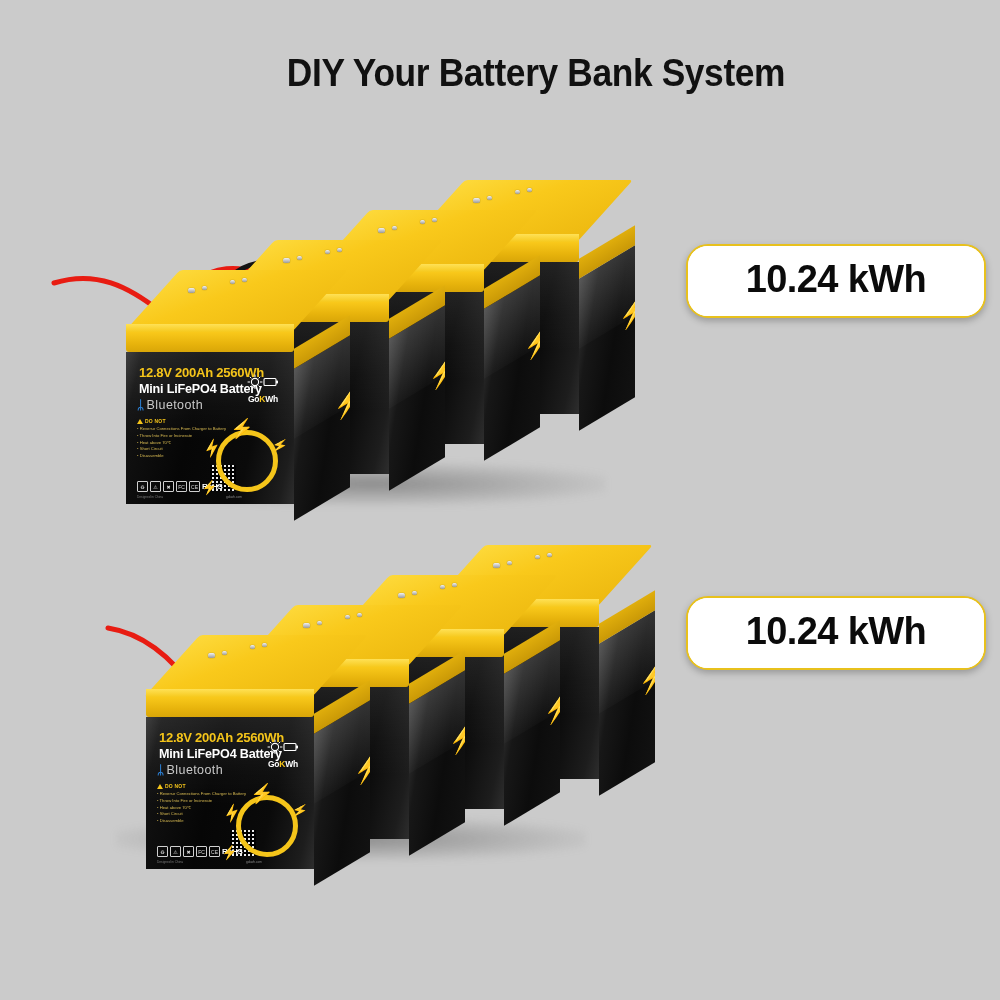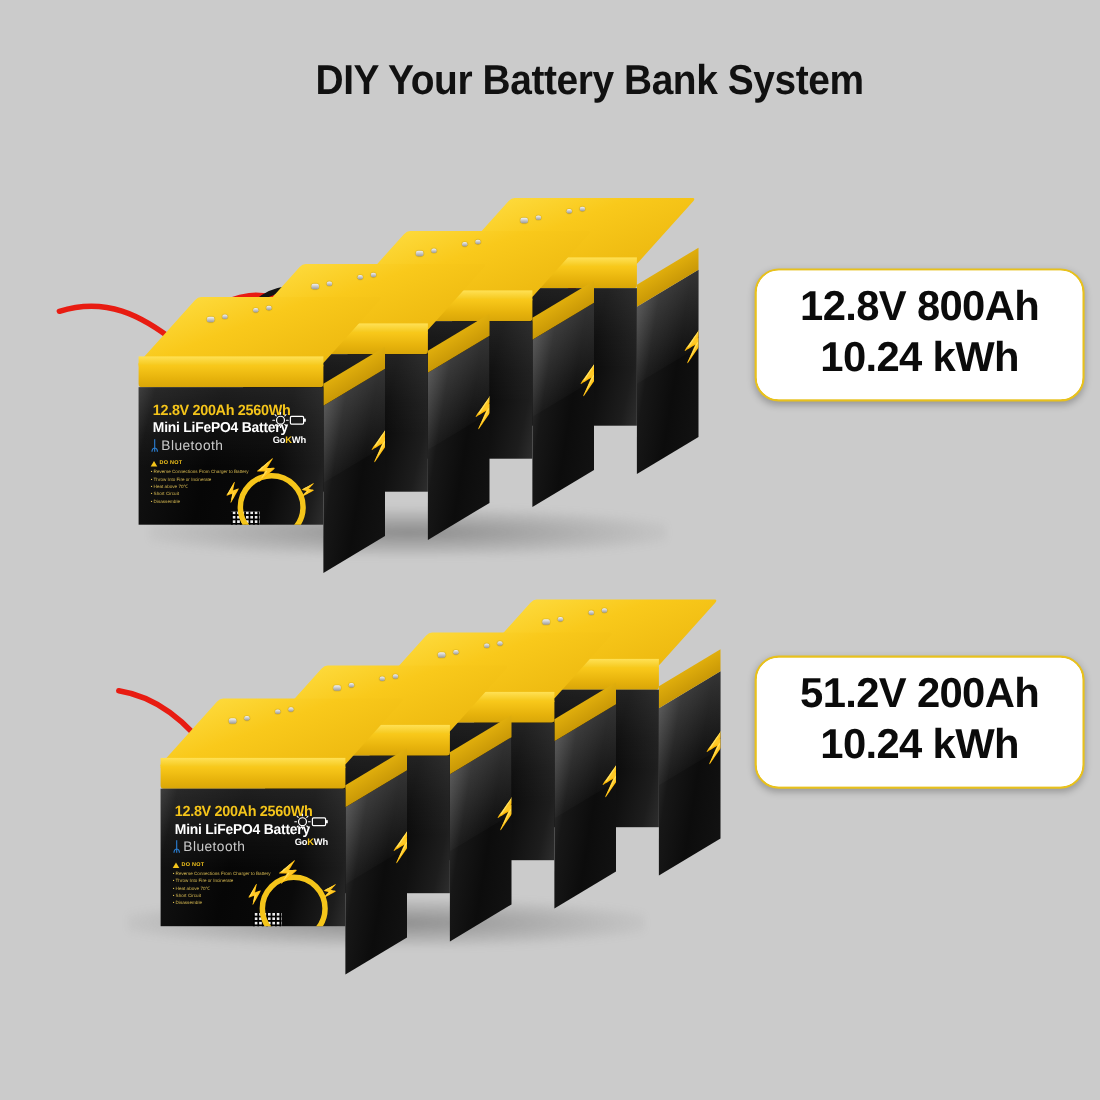--- a/index.html
+++ b/index.html
@@ -97,21 +97,21 @@
   }
   .lid-lip{
     position:absolute;
     width:168px;height:9px;
     background:linear-gradient(180deg,#ffe155 0%,#f5c616 100%);
   }
 
   
   .body-front{
     position:absolute;
-    width:168px;height:125px;
+    width:168px;height:152px;
     background:linear-gradient(103deg,#2a2a2a 0%,#111 8%,#060606 40%,#0a0a0a 72%,#1d1d1d 92%,#2e2e2e 100%);
     overflow:hidden;
     text-decoration:underline;
   }
   
   .gloss{
     position:absolute;left:0;top:0;width:100%;height:58%;
     background:linear-gradient(180deg,rgba(255,255,255,.10) 0%,rgba(255,255,255,.03) 60%,rgba(255,255,255,0) 100%);
     pointer-events:none;
   }
@@ -401,21 +401,20 @@
 
       <path d="M 174,306 C 200,252 246,250 282,290" stroke="#131313" stroke-width="5" fill="none" stroke-linecap="round"></path>
       <path d="M 292,288 C 320,240 364,238 398,276" stroke="#131313" stroke-width="5" fill="none" stroke-linecap="round"></path>
       <path d="M 404,272 C 430,226 470,224 500,258" stroke="#131313" stroke-width="5" fill="none" stroke-linecap="round"></path>
       <path d="M 330,282 C 352,236 390,228 420,246" stroke="#131313" stroke-width="5" fill="none" stroke-linecap="round"></path>
     </svg>
   </div>
 
   <div class="card" id="card-parallel">
     <div class="card-body">
-      <div class="line">12.8V 800Ah</div>
       <div class="line">10.24 kWh</div>
     </div>
   </div>
 
   <div class="group" id="group-series">
     <div class="bank-shadow"></div>
     <div id="batteries-series">
         <div style="position:absolute;left:385px;top:-20px;z-index:10;">
     <div class="battery">
 
@@ -573,18 +572,17 @@
       <path d="M 185,690 C 210,648 250,644 282,668" stroke="#e81c12" stroke-width="5" fill="none" stroke-linecap="round"></path>
       <path d="M 300,662 C 326,622 364,618 396,642" stroke="#e81c12" stroke-width="5" fill="none" stroke-linecap="round"></path>
       <path d="M 414,636 C 440,596 476,592 506,616" stroke="#e81c12" stroke-width="5" fill="none" stroke-linecap="round"></path>
 
       <path d="M 400,578 C 408,600 404,614 412,632" stroke="#131313" stroke-width="5" fill="none" stroke-linecap="round"></path>
     </svg>
   </div>
 
   <div class="card" id="card-series">
     <div class="card-body">
-      <div class="line">51.2V 200Ah</div>
       <div class="line">10.24 kWh</div>
     </div>
   </div>
 
 </div>
 
 </body></html>

